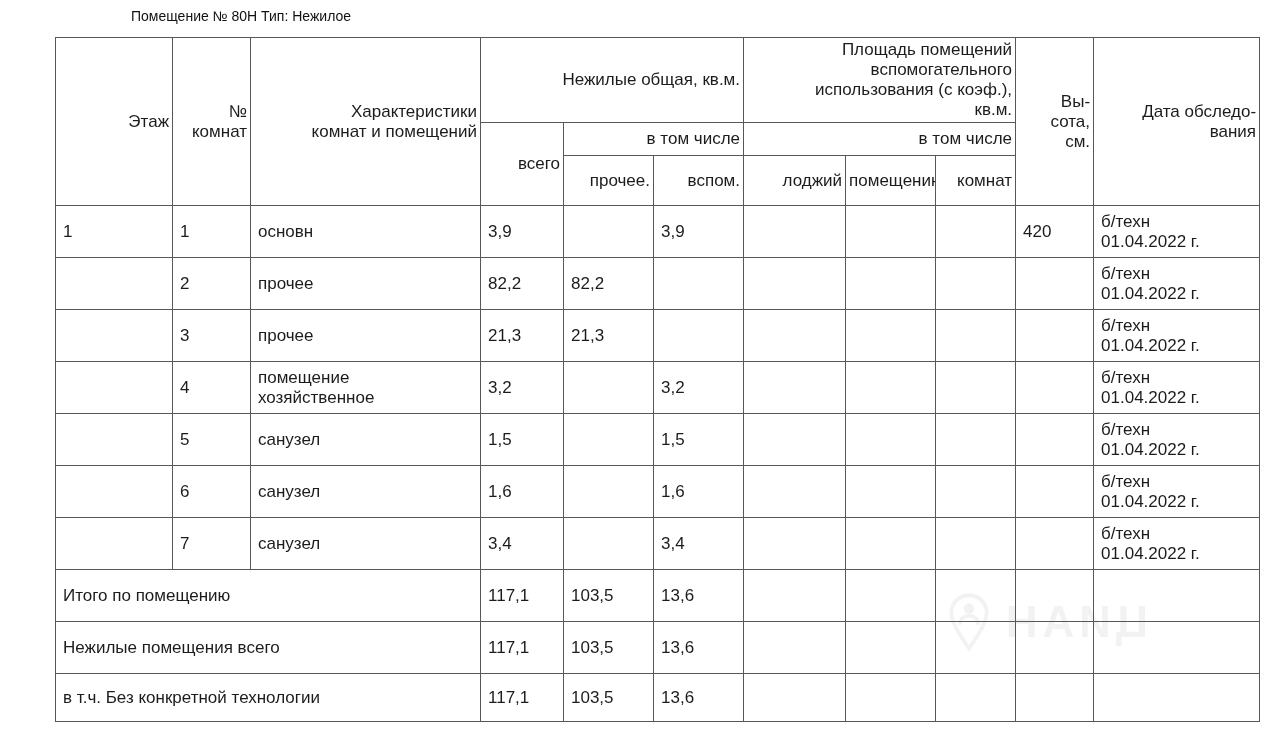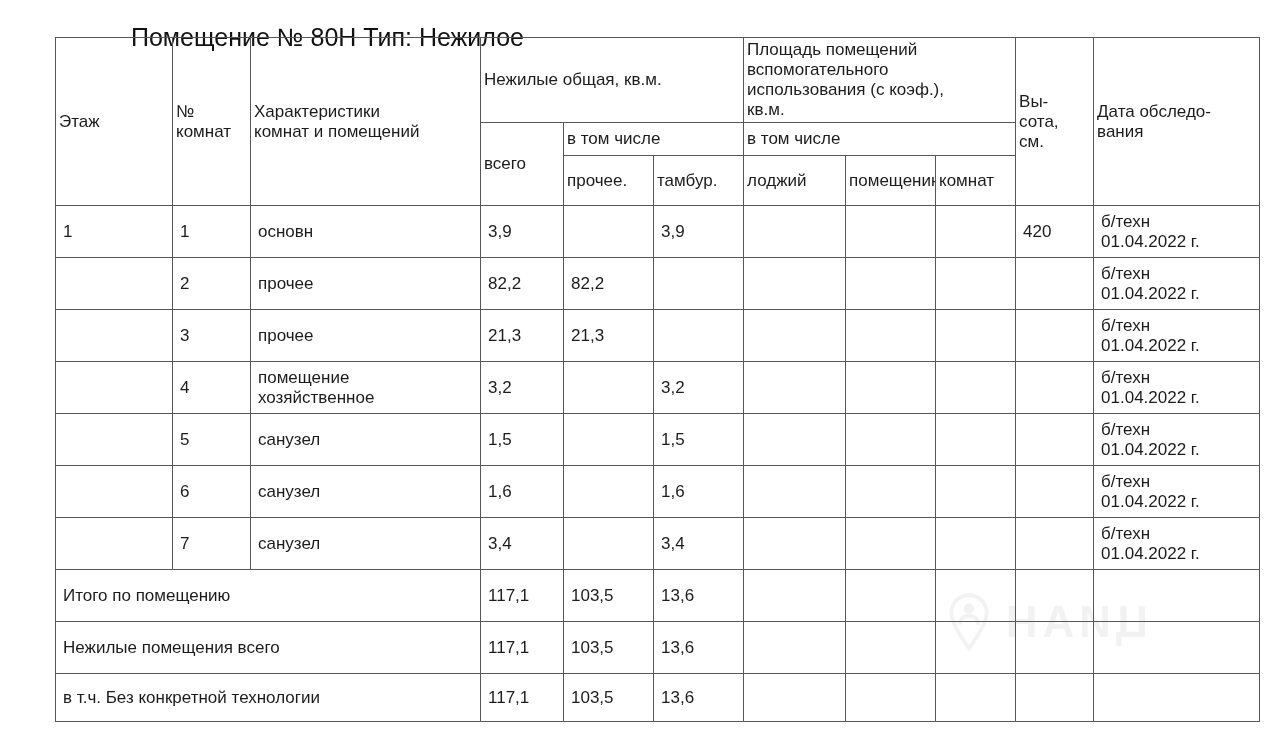--- a/index.html
+++ b/index.html
@@ -11,22 +11,22 @@
     color: #1c1c1c;
   }
   .page {
     position: relative;
     width: 1280px; height: 738px;
     overflow: hidden;
     background: #ffffff;
   }
   .doc-title {
     position: absolute;
-    left: 131px; top: 25px;
-    font-size: 25px;
+    left: 131px; top: 4px;
+    font-size: 14px;
     line-height: 24px;
     color: #111;
     white-space: nowrap;
   }
   table.explication {
     position: absolute;
     left: 55px; top: 37px;
     width: 1204px;
     border-collapse: collapse;
     table-layout: fixed;
@@ -39,21 +39,21 @@
     font-weight: normal;
     line-height: 20px;
     vertical-align: middle;
     white-space: pre-line;
     overflow: hidden;
     padding: 2px 3px 2px 7px;
     text-align: left;
     color: #1c1c1c;
   }
   table.explication th {
-    text-align: left;
+    text-align: right;
     padding: 2px 3px;
   }
   tr.h1 { height: 85px; }
   tr.h2 { height: 33px; }
   tr.h3 { height: 50px; }
   tr.r  { height: 52px; }
   tr.rlast { height: 48px; }
   td.ind0 { padding-left: 10px; }
   td.ind1 { padding-left: 19px; }
   td.ind2 { padding-left: 30px; }
@@ -126,21 +126,21 @@
         <th rowspan="3">Дата обследо-
 вания</th>
       </tr>
       <tr class="h2">
         <th rowspan="2">всего</th>
         <th colspan="2">в том числе</th>
         <th colspan="3">в том числе</th>
       </tr>
       <tr class="h3">
         <th>прочее.</th>
-        <th>тамбур.</th>
+        <th>вспом.</th>
         <th>лоджий</th>
         <th>помещению</th>
         <th>комнат</th>
       </tr>
 
       <tr class="r">
         <td>1</td>
         <td>1</td>
         <td>основн</td>
         <td>3,9</td>

